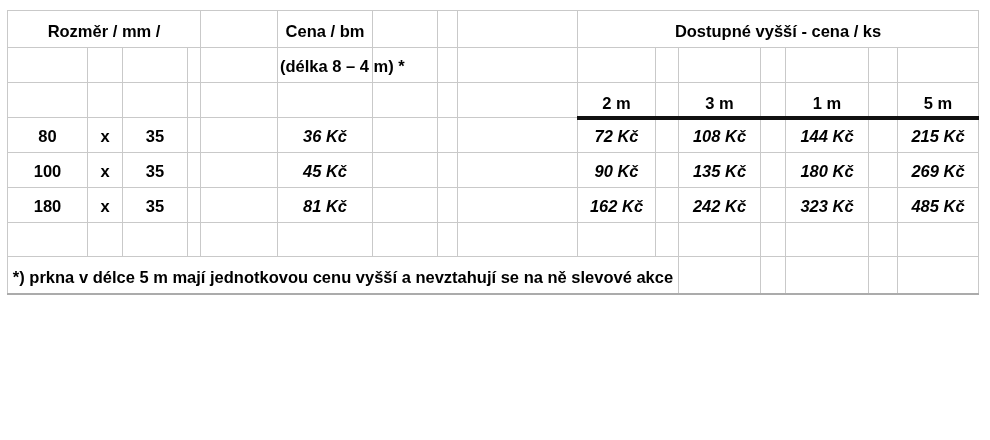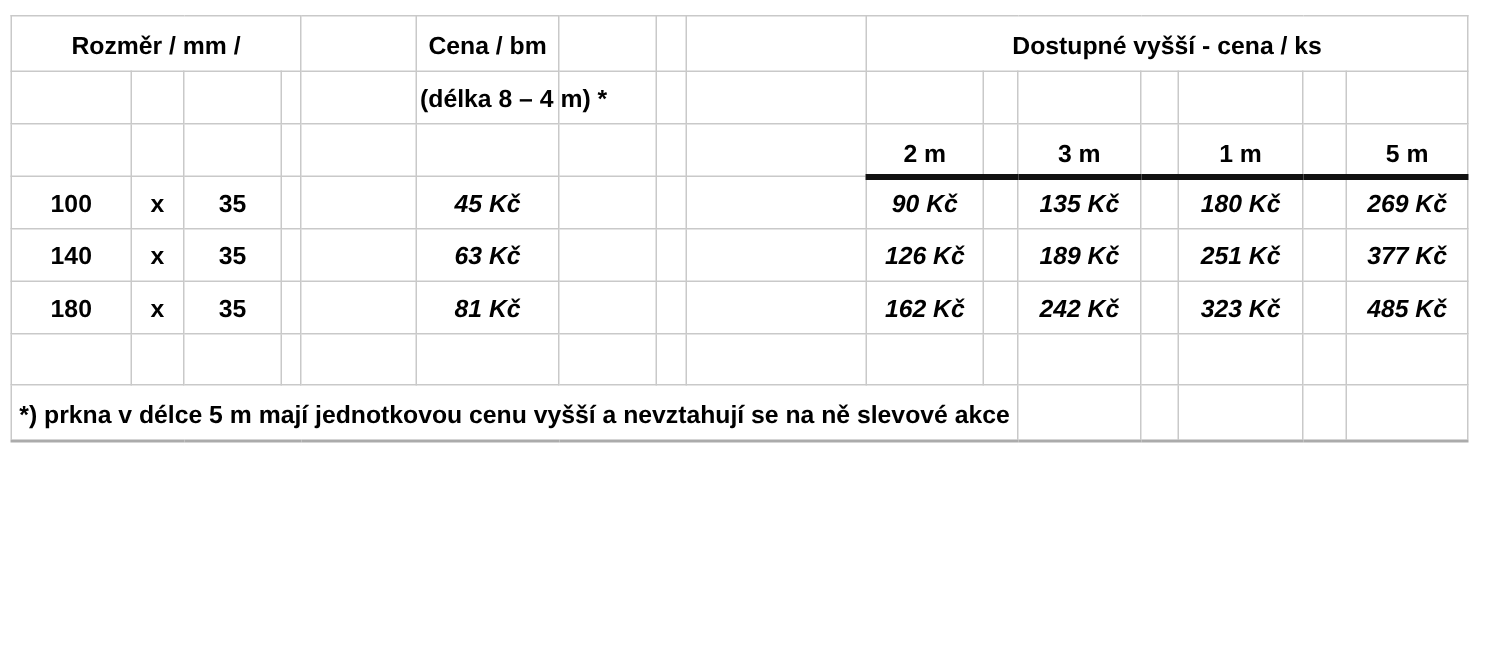--- a/index.html
+++ b/index.html
@@ -100,54 +100,54 @@
         <td class="thick"></td>
         <td class="thick">3 m</td>
         <td class="thick"></td>
         <td class="thick">1 m</td>
         <td class="thick"></td>
         <td class="thick">5 m</td>
       </tr>
     </thead>
     <tbody id="data-body">
         <tr>
+          <td>80</td>
+          <td>x</td>
+          <td>35</td>
+          <td></td>
+          <td></td>
+          <td class="it">36 Kč</td>
+          <td></td>
+          <td></td>
+          <td></td>
+          <td class="it">72 Kč</td>
+          <td></td>
+          <td class="it">108 Kč</td>
+          <td></td>
+          <td class="it">144 Kč</td>
+          <td></td>
+          <td class="it">215 Kč</td>
+        </tr>
+        <tr>
           <td>100</td>
           <td>x</td>
           <td>35</td>
           <td></td>
           <td></td>
           <td class="it">45 Kč</td>
           <td></td>
           <td></td>
           <td></td>
           <td class="it">90 Kč</td>
           <td></td>
           <td class="it">135 Kč</td>
           <td></td>
           <td class="it">180 Kč</td>
           <td></td>
           <td class="it">269 Kč</td>
-        </tr>
-        <tr>
-          <td>140</td>
-          <td>x</td>
-          <td>35</td>
-          <td></td>
-          <td></td>
-          <td class="it">63 Kč</td>
-          <td></td>
-          <td></td>
-          <td></td>
-          <td class="it">126 Kč</td>
-          <td></td>
-          <td class="it">189 Kč</td>
-          <td></td>
-          <td class="it">251 Kč</td>
-          <td></td>
-          <td class="it">377 Kč</td>
         </tr>
         <tr>
           <td>180</td>
           <td>x</td>
           <td>35</td>
           <td></td>
           <td></td>
           <td class="it">81 Kč</td>
           <td></td>
           <td></td>

